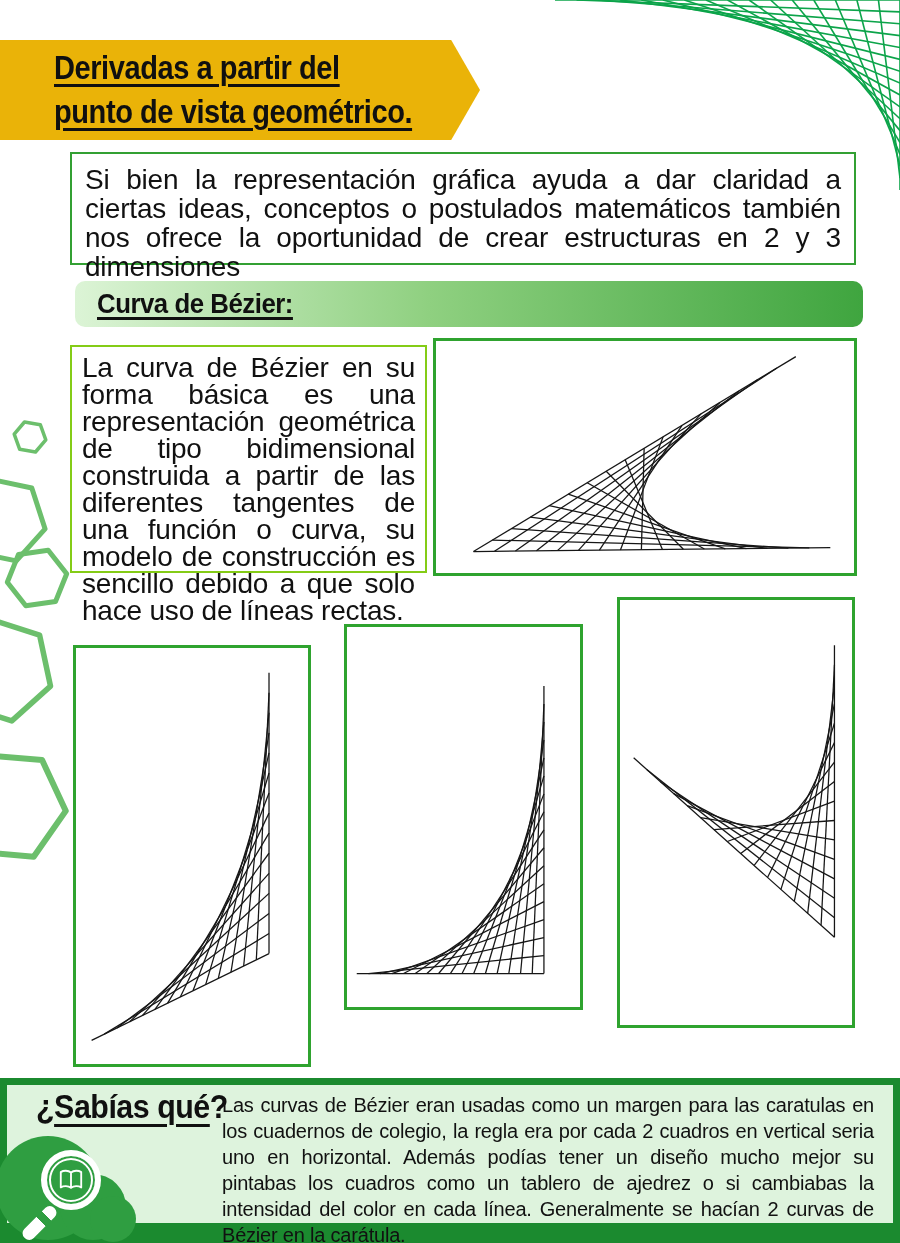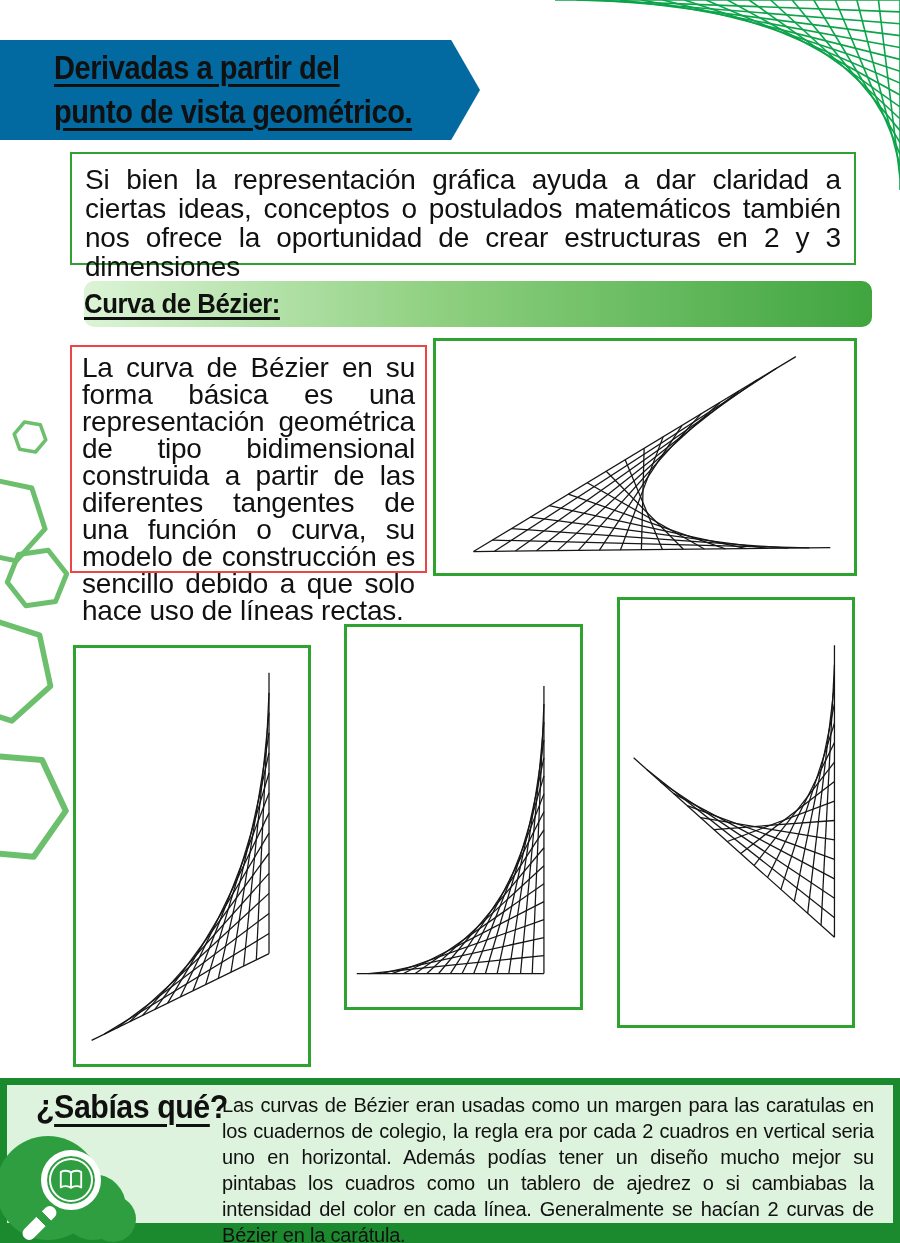--- a/index.html
+++ b/index.html
@@ -5,38 +5,38 @@
   html,body{margin:0;padding:0;}
   .page{position:relative;width:900px;height:1243px;overflow:hidden;background:#ffffff;
         font-family:"Liberation Sans",sans-serif;color:#111;}
   svg{display:block;}
 
   
   .hex-layer{position:absolute;left:0;top:0;width:900px;height:1243px;pointer-events:none;z-index:0;}
   .corner-art{position:absolute;right:0;top:0;width:360px;height:210px;z-index:0;}
 
   
-  .title-banner{position:absolute;left:0;top:40px;width:480px;height:100px;background:#0369a1;
+  .title-banner{position:absolute;left:0;top:40px;width:480px;height:100px;background:#eab308;
     clip-path:polygon(0 0,94% 0,100% 50%,94% 100%,0 100%);z-index:1;
     display:flex;flex-direction:column;justify-content:center;padding-left:54px;box-sizing:border-box;}
   .title-line{display:inline-block;transform:scaleX(.88);transform-origin:left center;
     font-size:33px;font-weight:800;letter-spacing:-.5px;color:#101010;
     text-decoration:underline;text-decoration-thickness:3px;text-underline-offset:5px;line-height:44px;white-space:nowrap;}
 
   
   .intro-box{position:absolute;left:70px;top:152px;width:786px;height:113px;border:2px solid #33a033;
     box-sizing:border-box;padding:11px 13px;z-index:1;}
   .intro-box p,.desc-box p{margin:0;font-size:28px;line-height:29px;text-align:justify;letter-spacing:-.2px;}
-  .section-banner{position:absolute;left:84px;top:281px;width:788px;height:46px;border-radius:10px;
+  .section-banner{position:absolute;left:75px;top:281px;width:788px;height:46px;border-radius:10px;
     background:linear-gradient(90deg,#dcf4d6 0%,#8fd080 45%,#3fa53f 100%);z-index:1;
-    display:flex;align-items:center;box-sizing:border-box;text-align:center;}
+    display:flex;align-items:center;padding-left:22px;box-sizing:border-box;text-align:center;}
   .section-title{font-size:28px;font-weight:800;letter-spacing:-.5px;color:#101010;
     text-decoration:underline;text-decoration-thickness:2.5px;text-underline-offset:4px;
     display:inline-block;transform:scaleX(.92);transform-origin:left center;}
-  .desc-box{position:absolute;left:70px;top:345px;width:357px;height:228px;border:2px solid #ef4444;
+  .desc-box{position:absolute;left:70px;top:345px;width:357px;height:228px;border:2px solid #84cc16;
     box-sizing:border-box;padding:7px 10px;z-index:1;}
   .desc-box p{line-height:27px;}
 
   
   .fig-box{position:absolute;border:3px solid #2fa32f;box-sizing:border-box;background:#fff;z-index:1;}
   .fig1{left:433px;top:338px;width:424px;height:238px;}
   .fig2{left:73px;top:645px;width:238px;height:422px;}
   .fig3{left:344px;top:624px;width:239px;height:386px;}
   .fig4{left:617px;top:597px;width:238px;height:431px;}
   .fig-box svg{width:100%;height:100%;}

